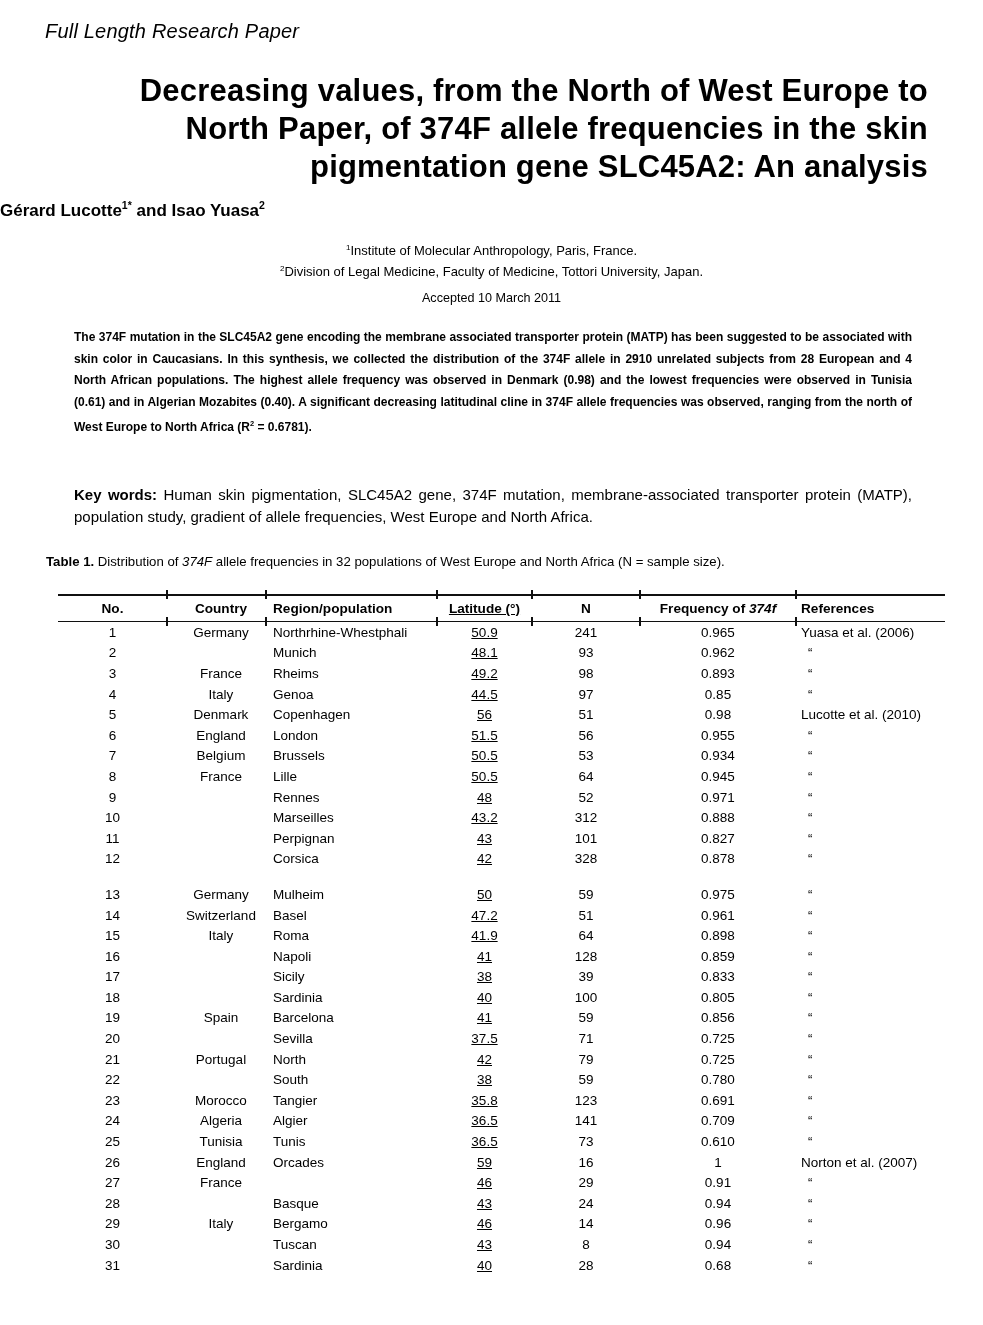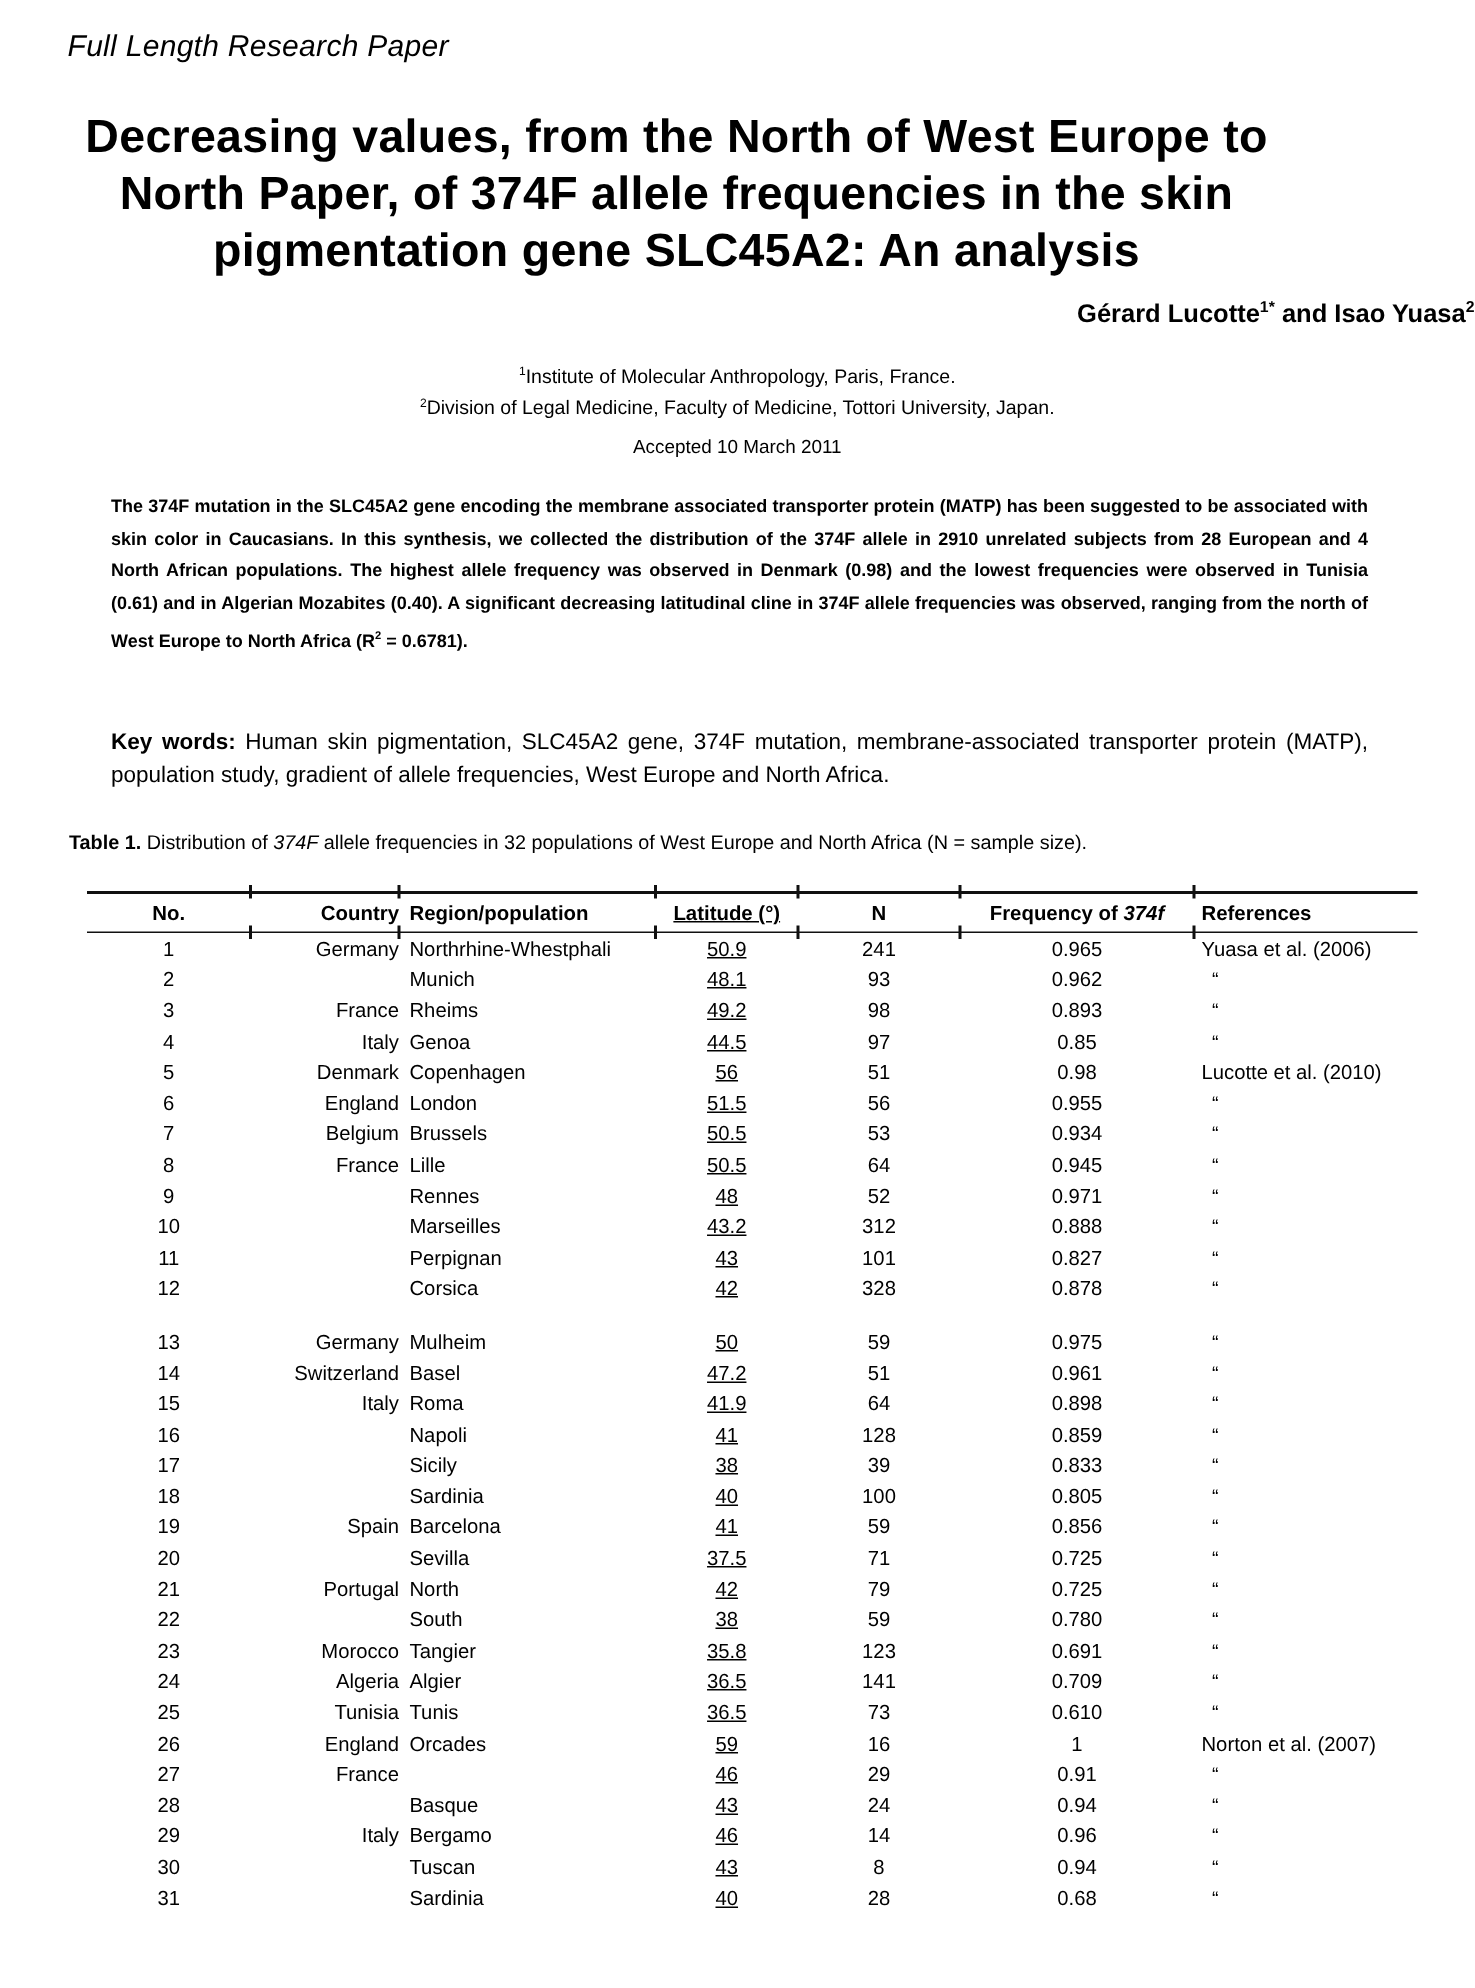--- a/index.html
+++ b/index.html
@@ -8,26 +8,27 @@
     background:#ffffff;color:#000;
     font-family:"Liberation Sans", sans-serif;
     position:relative;overflow:hidden;
   }
   .kicker{
     position:absolute;left:45px;top:20px;
     font-style:italic;font-size:20px;letter-spacing:0.2px;
   }
   .title{
     position:absolute;left:0;top:72px;width:902px;
-    text-align:center;font-weight:bold;font-size:31px;line-height:38px;
+    text-align:right;font-weight:bold;font-size:31px;line-height:38px;
     letter-spacing:0.2px;
+    padding-left:26px;
   }
   .authors{
     position:absolute;left:0;top:199px;width:983px;
-    text-align:right;font-weight:bold;font-size:17px;
+    text-align:left;font-weight:bold;font-size:17px;
   }
   .authors sup{font-size:62%;}
   .affiliations{
     position:absolute;left:0;top:239px;width:983px;
     text-align:center;font-size:13px;line-height:18px;
   }
   .affiliations sup{font-size:62%;}
   .accepted{
     position:absolute;left:0;top:291px;width:983px;
     text-align:center;font-size:12.6px;
@@ -77,21 +78,21 @@
     content:"";position:absolute;left:-0.7px;bottom:-5px;width:1.4px;height:9px;background:#101010;
   }
   thead th i{font-style:italic;}
   tbody td{height:20.6px;padding:0;vertical-align:middle;position:relative;}
   tbody tr.spacer-row td{height:15px;}
   tbody tr.last-row td{border-bottom:2.6px solid #101010;}
   tbody tr.last-row td:not(:first-child)::after{
     content:"";position:absolute;left:-0.7px;bottom:-6px;width:1.4px;height:9px;background:#101010;
   }
   .c0,.th0{text-align:center;}
-  .c1,.th1{text-align:right;padding-left:9px;}
+  .c1,.th1{text-align:center;padding-left:9px;}
   .c2,.th2{text-align:left;padding-left:7px;}
   .c3,.th3{text-align:center;text-decoration:underline;}
   .c4,.th4{text-align:center;}
   .c5,.th5{text-align:center;}
   .c6,.th6{text-align:left;padding-left:5px;}
   td.ditto{padding-left:12px;font-size:13px;}
 </style>
 </head>
 <body>
 

